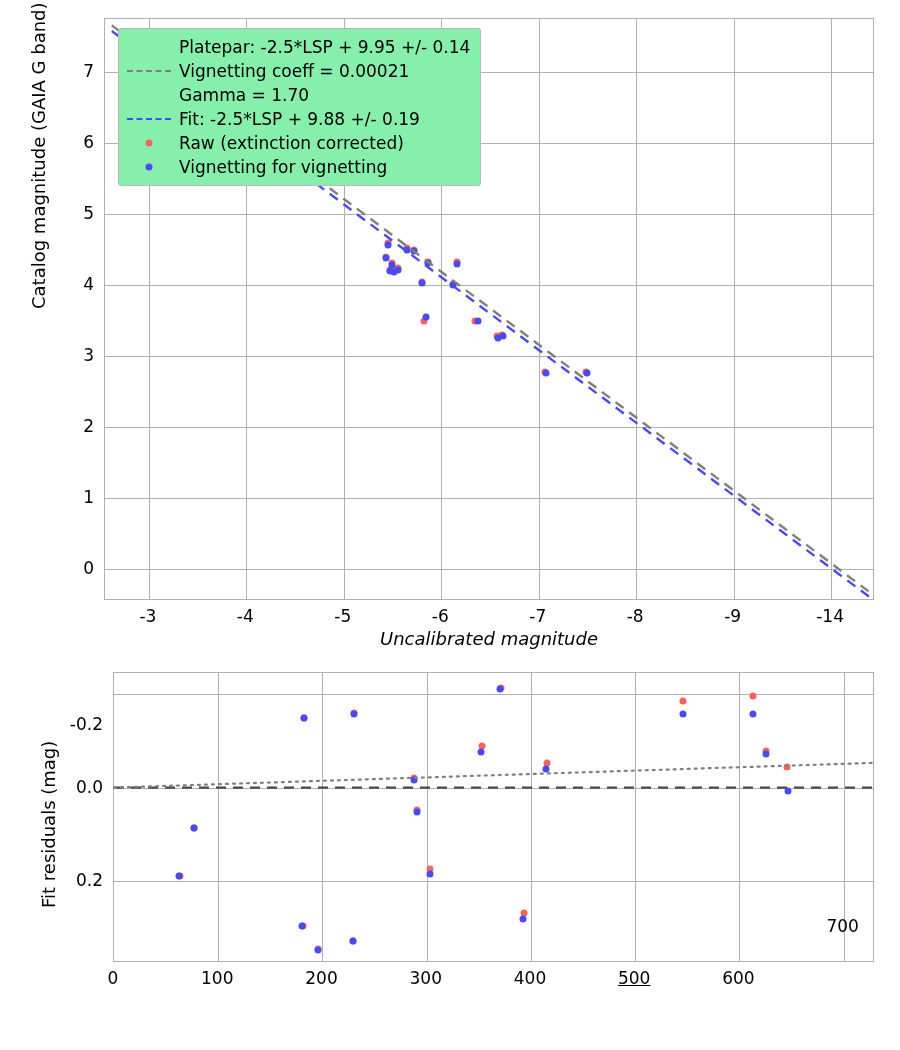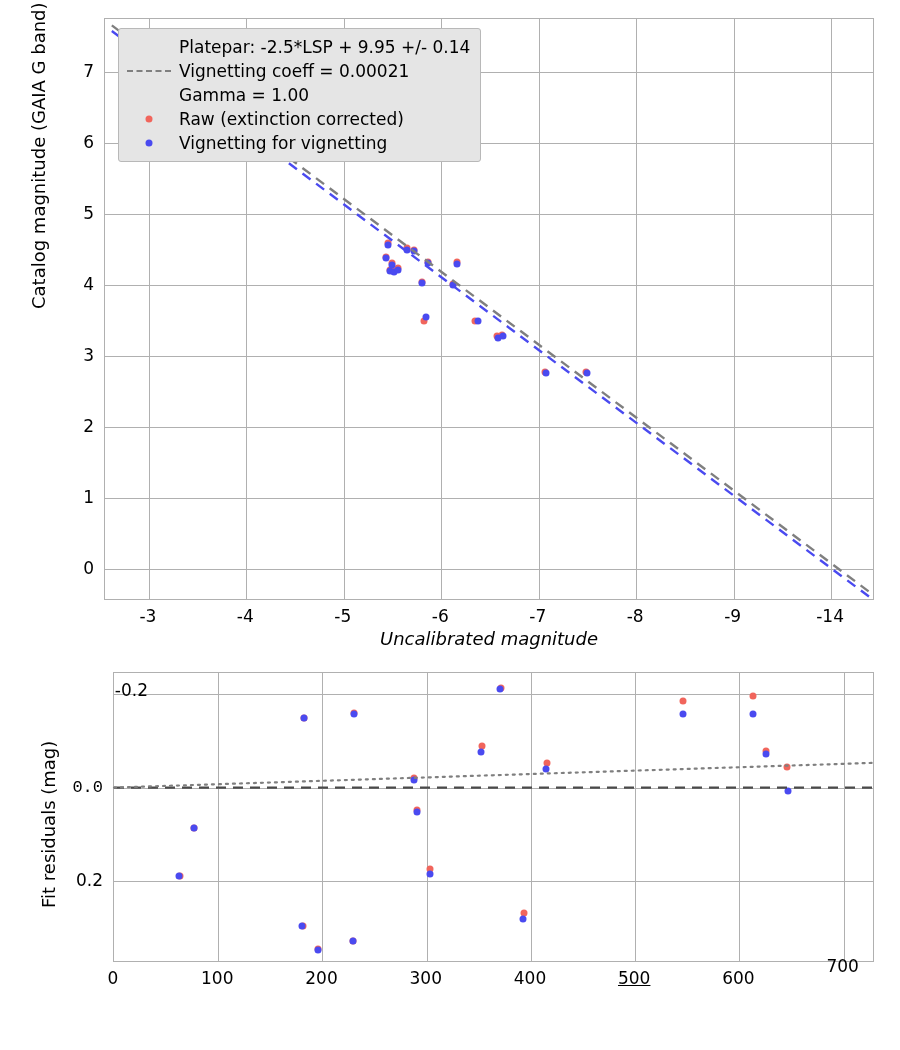--- a/index.html
+++ b/index.html
@@ -76,21 +76,21 @@
   
   .overlay-svg {
     position: absolute;
     inset: 0;
     overflow: visible;
   }
 
   
   .legend {
     position: absolute;
-    background: #e5e5e5;
+    background: #86efac;
     border: 1px solid #b8b8b8;
     border-radius: 3px;
     padding: 6px 10px 6px 8px;
     font-size: 17px;
     line-height: 1.42;
   }
   .legend-row {
     display: flex;
     align-items: center;
     height: 24px;
@@ -215,21 +215,27 @@
         <span class="legend-label">Platepar: -2.5*LSP + 9.95 +/- 0.14</span>
       </div>
       <div class="legend-row">
         <span class="legend-key">
           <span class="key-line" style="border-top-color: rgb(127, 127, 127);"></span>
         </span>
         <span class="legend-label">Vignetting coeff = 0.00021</span>
       </div>
       <div class="legend-row">
         <span class="legend-key"></span>
-        <span class="legend-label">Gamma = 1.00</span>
+        <span class="legend-label">Gamma = 1.70</span>
+      </div>
+      <div class="legend-row">
+        <span class="legend-key">
+          <span class="key-line" style="border-top-color: rgb(74, 74, 240);"></span>
+        </span>
+        <span class="legend-label">Fit: -2.5*LSP + 9.88 +/- 0.19</span>
       </div>
       <div class="legend-row">
         <span class="legend-key">
           <span class="key-dot" style="background: rgb(241, 101, 92);"></span>
         </span>
         <span class="legend-label">Raw (extinction corrected)</span>
       </div>
       <div class="legend-row">
         <span class="legend-key">
           <span class="key-dot" style="background: rgb(74, 74, 240);"></span>
@@ -293,20 +299,20 @@
       </svg>
   </div>
   <div id="ax-bot-ticks">
       <div class="tick-label xtick" style="left: 113px; top: 968px;">0</div>
       <div class="tick-label xtick" style="left: 217.247px; top: 968px;">100</div>
       <div class="tick-label xtick" style="left: 321.493px; top: 968px;">200</div>
       <div class="tick-label xtick" style="left: 425.74px; top: 968px;">300</div>
       <div class="tick-label xtick" style="left: 529.986px; top: 968px;">400</div>
       <div class="tick-label xtick" style="left: 634.233px; top: 968px; text-decoration: underline;">500</div>
       <div class="tick-label xtick" style="left: 738.479px; top: 968px;">600</div>
-      <div class="tick-label xtick" style="left: 842.726px; top: 916px; margin-top: 40px;">700</div>
-      <div class="tick-label ytick" style="left: 63px; width: 40px; top: 690px; margin-left: 45px;">-0.2</div>
-      <div class="tick-label ytick" style="left: 63px; width: 40px; top: 786.597px; font-family: Liberation Mono, monospace;">0.0</div>
+      <div class="tick-label xtick" style="left: 842.726px; top: 916px;">700</div>
+      <div class="tick-label ytick" style="left: 63px; width: 40px; top: 724px;">-0.2</div>
+      <div class="tick-label ytick" style="left: 63px; width: 40px; top: 786.597px;">0.0</div>
       <div class="tick-label ytick" style="left: 63px; width: 40px; top: 880.145px;">0.2</div>
     </div>
   <div class="axis-title vertical" style="left:38px; top:908px;">Fit residuals (mag)</div>
 
 </div>
 
 </body></html>

